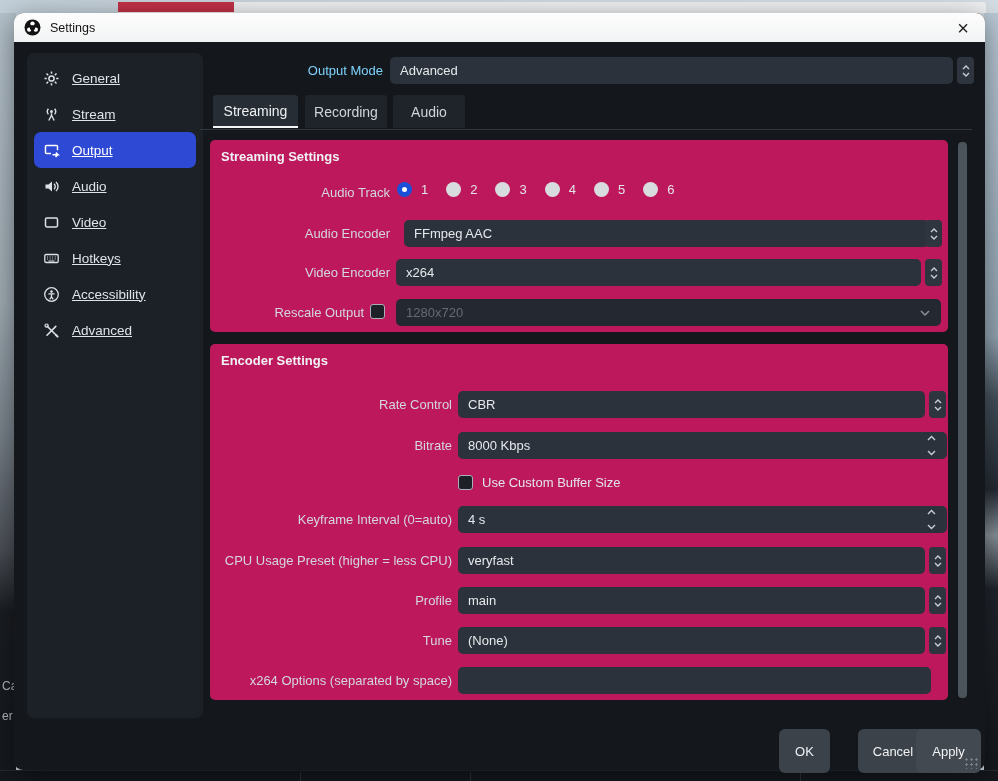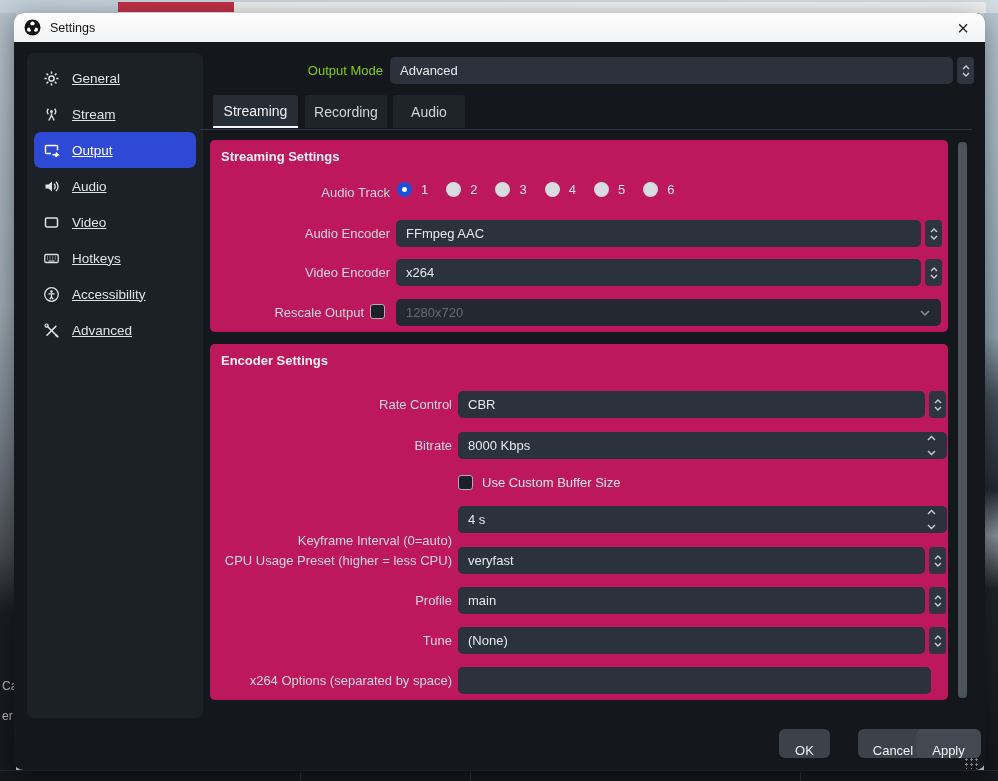--- a/index.html
+++ b/index.html
@@ -27,21 +27,21 @@
   .titlebar .title { font-size:12.5px; color:#151515; }
   .titlebar .close { margin-left:auto; font-size:20px; line-height:20px; color:#1c1c1c; cursor:default; padding:0 6px; }
 
   
   .sidebar { position:absolute; left:13px; top:40px; width:176px; height:665px; background:#1c2128; border-radius:7px; padding:7px 7px; }
   .side-item { height:36px; display:flex; align-items:center; gap:12px; padding:0 9px; border-radius:7px; color:#dfe3e7; font-size:13.5px;text-decoration:underline; }
   .side-item.selected { background:#2e49d3; color:#ffffff; }
   .side-item svg { flex:0 0 17px; }
 
   
-  .field-label { position:absolute; color:#84cc16; font-size:13px; text-align:right; }
+  .field-label { position:absolute; color:#7dd3fc; font-size:13px; text-align:right; }
   .combo { position:absolute; height:27px; background:#2b323b; border-radius:5px; display:flex; align-items:center;
            color:#e6e9ec; font-size:13px; padding:0 10px; }
   .combo .spacer { flex:1; }
   .spin-tile { position:absolute; width:17px; height:27px; background:#2e353f; border-radius:4px; display:flex; align-items:center; justify-content:center; }
   .combo.disabled { background:#242931; color:#646b73; }
   .spinbox { position:absolute; height:27px; background:#2b323b; border-radius:5px; display:flex; align-items:center;
              color:#e6e9ec; font-size:13px; padding:0 10px; }
   .spinbox .arrows { margin-left:auto; display:flex; flex-direction:column; justify-content:space-between; height:23px; }
   .text-field { position:absolute; height:27px; background:#2b323b; border:none; border-radius:5px; color:#e6e9ec; font-size:13px; padding:0 10px; font-family:"Liberation Sans",sans-serif; }
 
@@ -59,22 +59,22 @@
   .radio-row { position:absolute; display:flex; align-items:center; gap:9px; }
   .radio { width:15px; height:15px; border-radius:50%; background:#d9dcdf; }
   .radio.checked { background:#1c50d8; position:relative; }
   .radio.checked::after { content:""; position:absolute; left:5px; top:5px; width:5px; height:5px; border-radius:50%; background:#ffffff; }
   .radio-num { color:#e2e5e8; font-size:13px; margin-right:9px; }
 
   .checkbox { position:absolute; width:15px; height:15px; border:1px solid #a9b0b8; border-radius:3px; background:#1d2127; }
   .check-label { position:absolute; color:#e2e5e8; font-size:13px; }
 
   
-  .btn { position:absolute; top:716px; height:29px; background:#3b424a; border-radius:6px; color:#f0f2f4; font-size:13px;
-         display:flex; align-items:flex-end; justify-content:center; }
+  .btn { position:absolute; top:716px; height:44px; background:#3b424a; border-radius:6px; color:#f0f2f4; font-size:13px;
+         display:flex; align-items:center; justify-content:center; }
   .scroll-thumb { position:absolute; left:944px; top:129px; width:9px; height:556px; background:#4b535b; border-radius:4px; }
   .grip { position:absolute; left:950px; top:744px; width:14px; height:12px;
           background-image:radial-gradient(#767d85 1px, transparent 1.1px); background-size:5px 5px; }
 </style>
 </head>
 <body>
 
 <div class="screen">
 
   <div class="bg-topstrip"></div>
@@ -198,21 +198,21 @@
           <span class="radio-num">3</span>
         <span class="radio"></span>
           <span class="radio-num">4</span>
         <span class="radio"></span>
           <span class="radio-num">5</span>
         <span class="radio"></span>
           <span class="radio-num">6</span>
       </div>
 
       <div class="glabel" style="left:10px; top:86px; width:170px;">Audio Encoder</div>
-      <div class="combo" style="left:186px; top:80px; width:525px;">
+      <div class="combo" style="left:194px; top:80px; width:525px;">
         <span>FFmpeg AAC</span>
       </div>
       <div class="spin-tile" style="left:715px; top:80px;">
         <svg width="10" height="14" viewBox="0 0 10 14" fill="none" stroke="#c9ced4" stroke-width="1.4">
             <path d="M2 5 5 2 8 5M2 9 5 12 8 9"></path>
           </svg>
       </div>
 
       <div class="glabel" style="left:10px; top:125px; width:170px;">Video Encoder</div>
       <div class="combo" style="left:186px; top:119px; width:525px;">
@@ -257,21 +257,21 @@
             </svg>
           <svg width="11" height="8" viewBox="0 0 11 8" fill="none" stroke="#c9ced4" stroke-width="1.4">
               <path d="M2 2 5.5 5.5 9 2"></path>
             </svg>
         </span>
       </div>
 
       <span class="checkbox" style="left:248px; top:131px;"></span>
       <div class="check-label" style="left:272px; top:131px;">Use Custom Buffer Size</div>
 
-      <div class="glabel" style="left:10px; top:168px; width:232px;margin-top:21px;">Keyframe Interval (0=auto)</div>
+      <div class="glabel" style="left:10px; top:168px; width:232px;">Keyframe Interval (0=auto)</div>
       <div class="spinbox" style="left:248px; top:162px; width:489px;">
         <span>4 s</span>
         <span class="arrows">
           <svg width="11" height="8" viewBox="0 0 11 8" fill="none" stroke="#c9ced4" stroke-width="1.4">
               <path d="M2 6 5.5 2.5 9 6"></path>
             </svg>
           <svg width="11" height="8" viewBox="0 0 11 8" fill="none" stroke="#c9ced4" stroke-width="1.4">
               <path d="M2 2 5.5 5.5 9 2"></path>
             </svg>
         </span>

